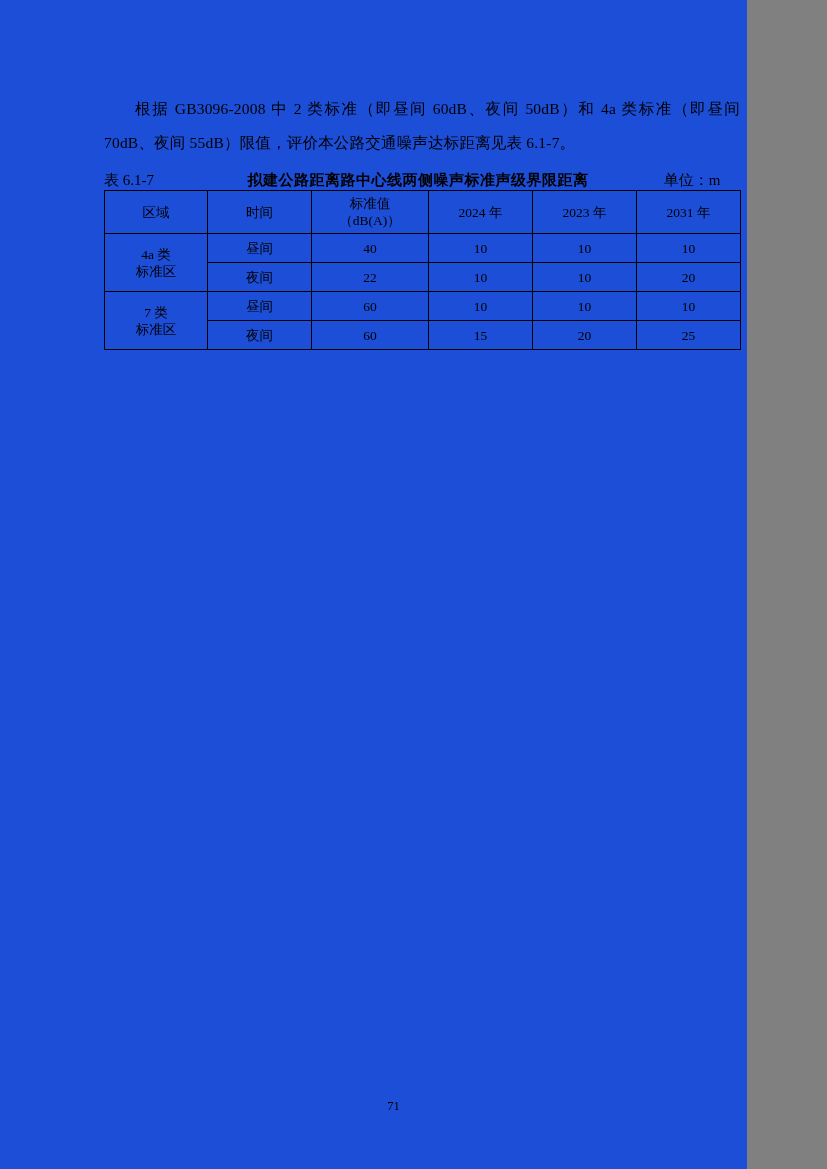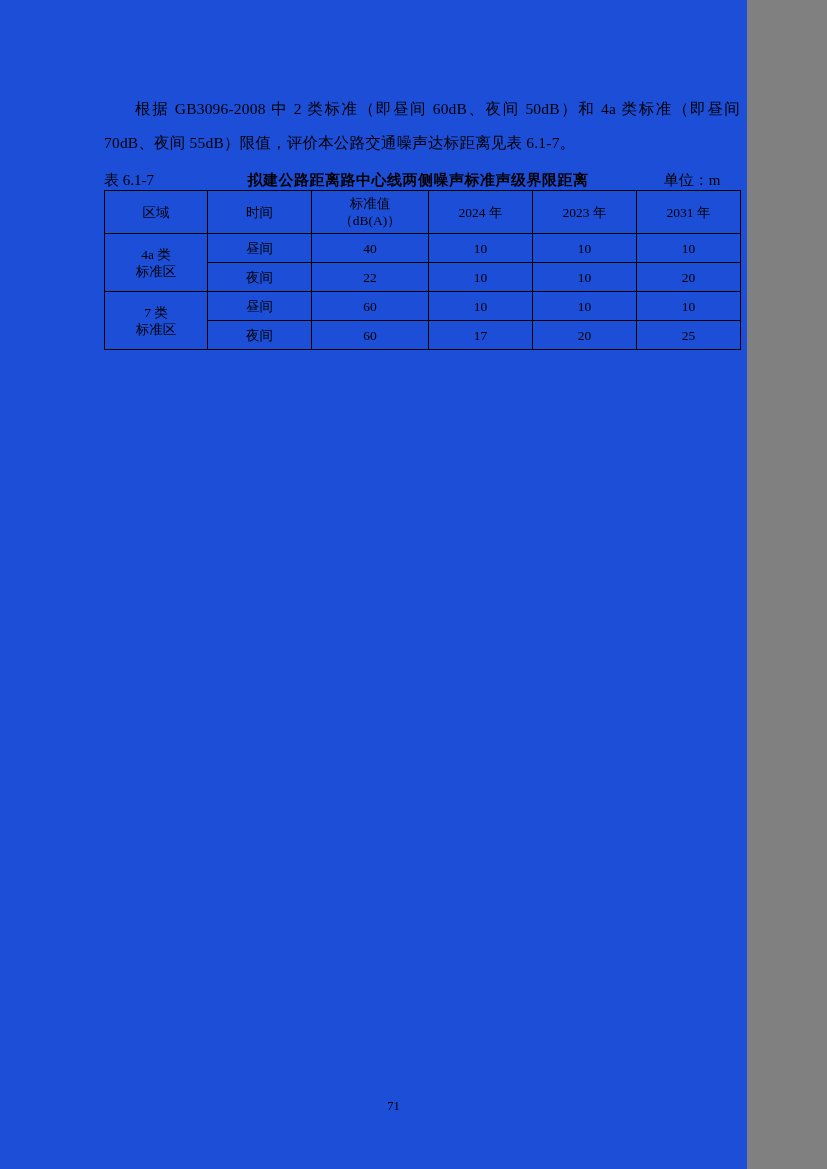--- a/index.html
+++ b/index.html
@@ -151,21 +151,21 @@
           </td>
           <td>昼间</td>
           <td>60</td>
           <td>10</td>
           <td>10</td>
           <td>10</td>
         </tr>
         <tr>
           <td>夜间</td>
           <td>60</td>
-          <td>17</td>
+          <td>15</td>
           <td>20</td>
           <td>25</td>
         </tr>
       </tbody>
     </table>
 
   </div>
 
   <div class="footer">71</div>
 </div>

